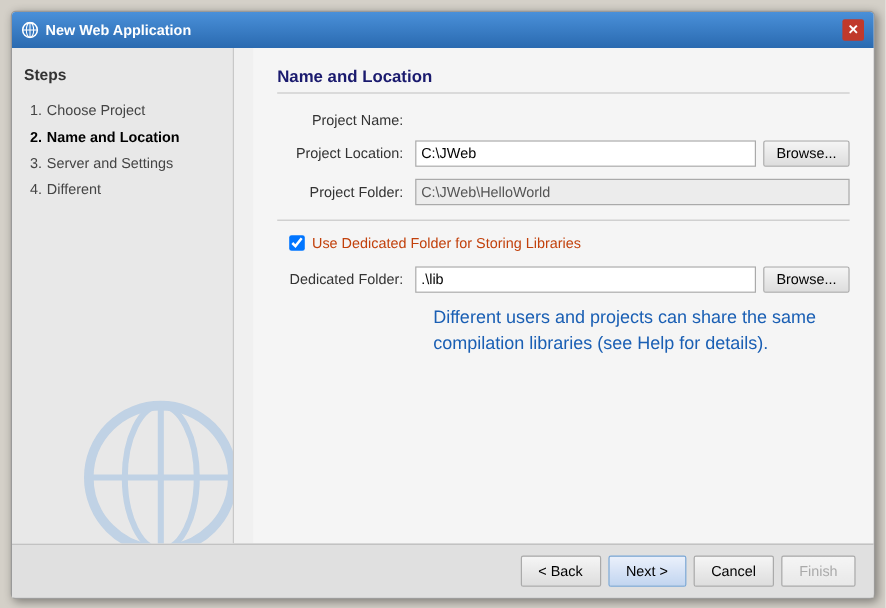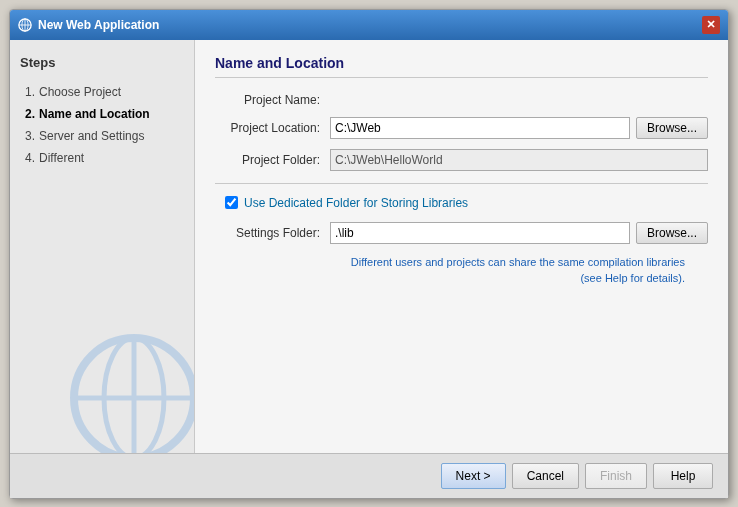--- a/index.html
+++ b/index.html
@@ -60,20 +60,21 @@
       color: white;
       font-size: 11px;
       cursor: pointer;
       font-weight: bold;
     }
 
     .content-area {
       display: flex;
       flex: 1;
       overflow: hidden;
+      gap: 16px;
     }
 
     .sidebar {
       width: 185px;
       background: #e8e8e8;
       border-right: 1px solid #c8c8c8;
       padding: 15px 10px;
       position: relative;
       overflow: hidden;
     }
@@ -187,31 +188,30 @@
       margin-bottom: 12px;
       padding-left: 10px;
     }
 
     .checkbox-row input[type="checkbox"] {
       margin-right: 6px;
     }
 
     .checkbox-label {
       font-size: 12px;
-      color: #0369a1;
+      color: #c2410c;
     }
 
     .info-text {
-      font-size: 11px;
+      font-size: 15px;
       color: #1a5fb4;
       margin-left: 130px;
       margin-top: 6px;
       line-height: 1.5;
       max-width: 340px;
-      text-align: right;
     }
 
     .footer-bar {
       height: 45px;
       background: #e0e0e0;
       border-top: 1px solid #bbb;
       display: flex;
       align-items: center;
       justify-content: flex-end;
       padding: 0 15px;
@@ -314,28 +314,28 @@
       </div>
 
       <hr class="divider">
 
       <div class="checkbox-row">
         <input type="checkbox" checked="" id="dedchk" style="">
         <label class="checkbox-label" for="dedchk">Use Dedicated Folder for Storing Libraries</label>
       </div>
 
       <div class="form-row">
-        <label class="form-label">Settings Folder:</label>
+        <label class="form-label">Dedicated Folder:</label>
         <input class="form-input" type="text" value=".\lib" style="">
         <button class="browse-btn">Browse...</button>
       </div>
 
       <div class="info-text">Different users and projects can share the same compilation libraries (see Help for details).</div>
     </div>
   </div>
 
   <div class="footer-bar">
+    <button class="footer-btn">&lt; Back</button>
     <button class="footer-btn primary">Next &gt;</button>
     <button class="footer-btn">Cancel</button>
     <button class="footer-btn" disabled="">Finish</button>
-    <button class="footer-btn">Help</button>
   </div>
 </div>
 
 </body></html>

